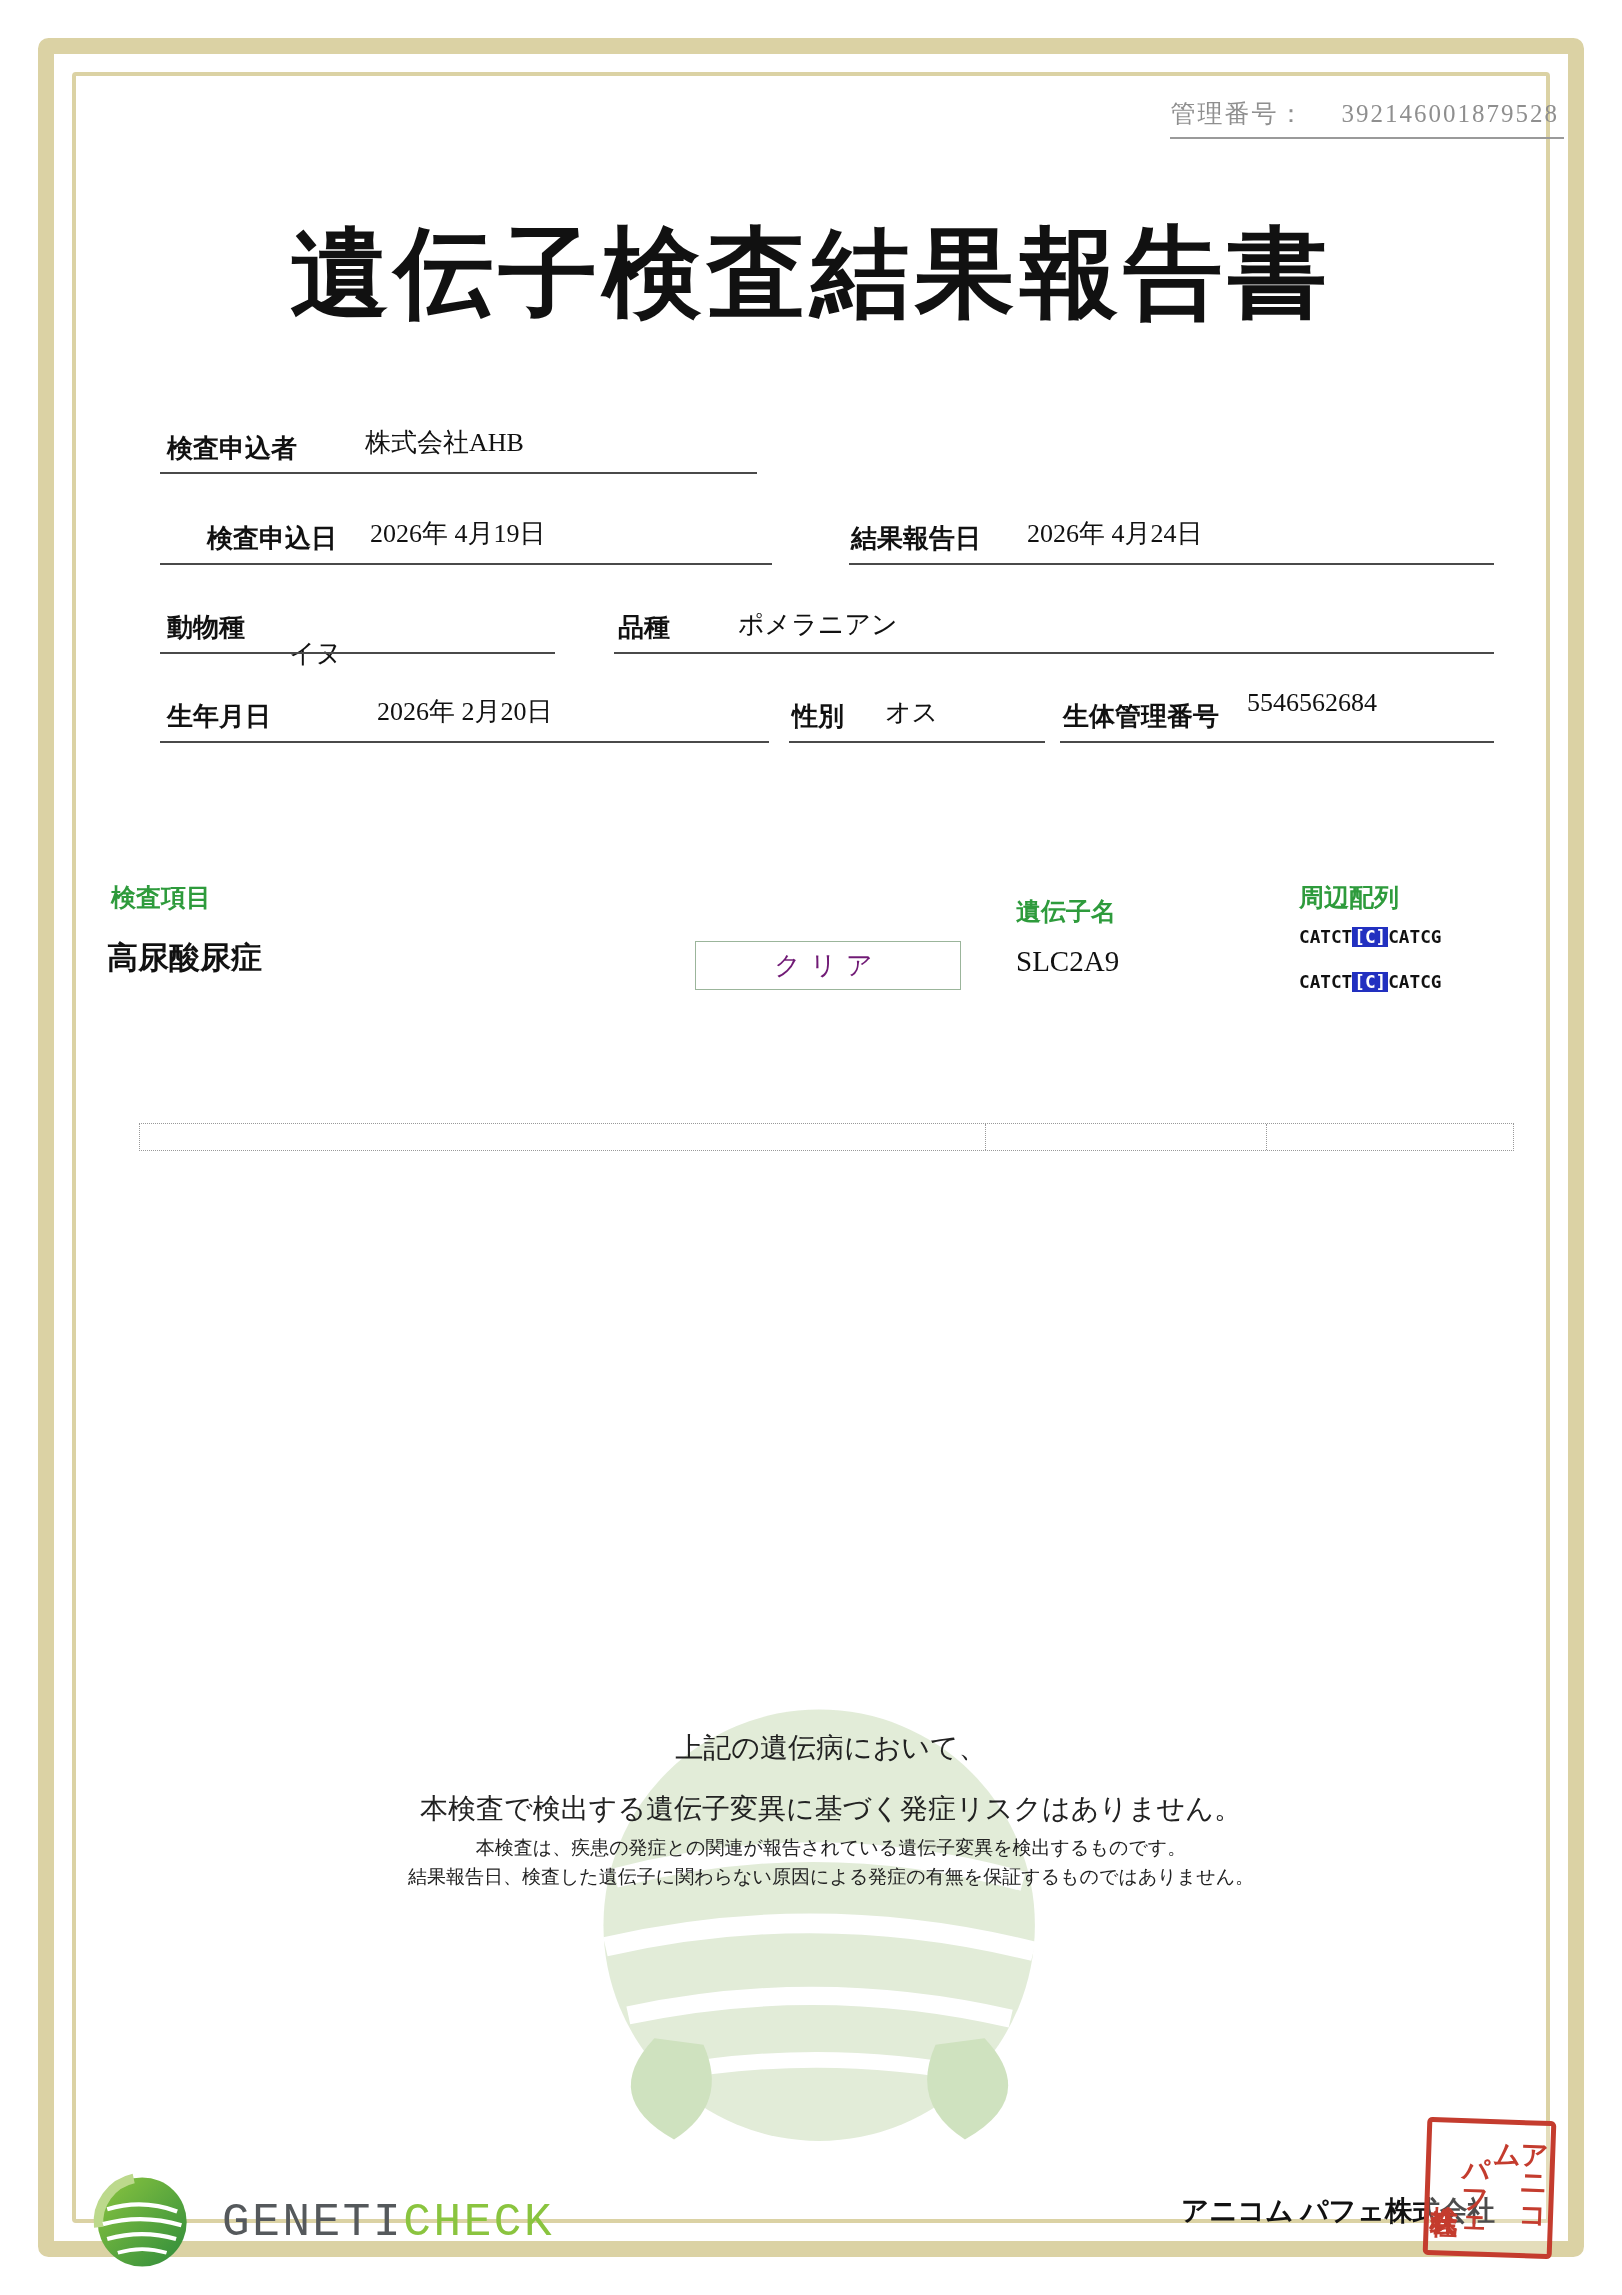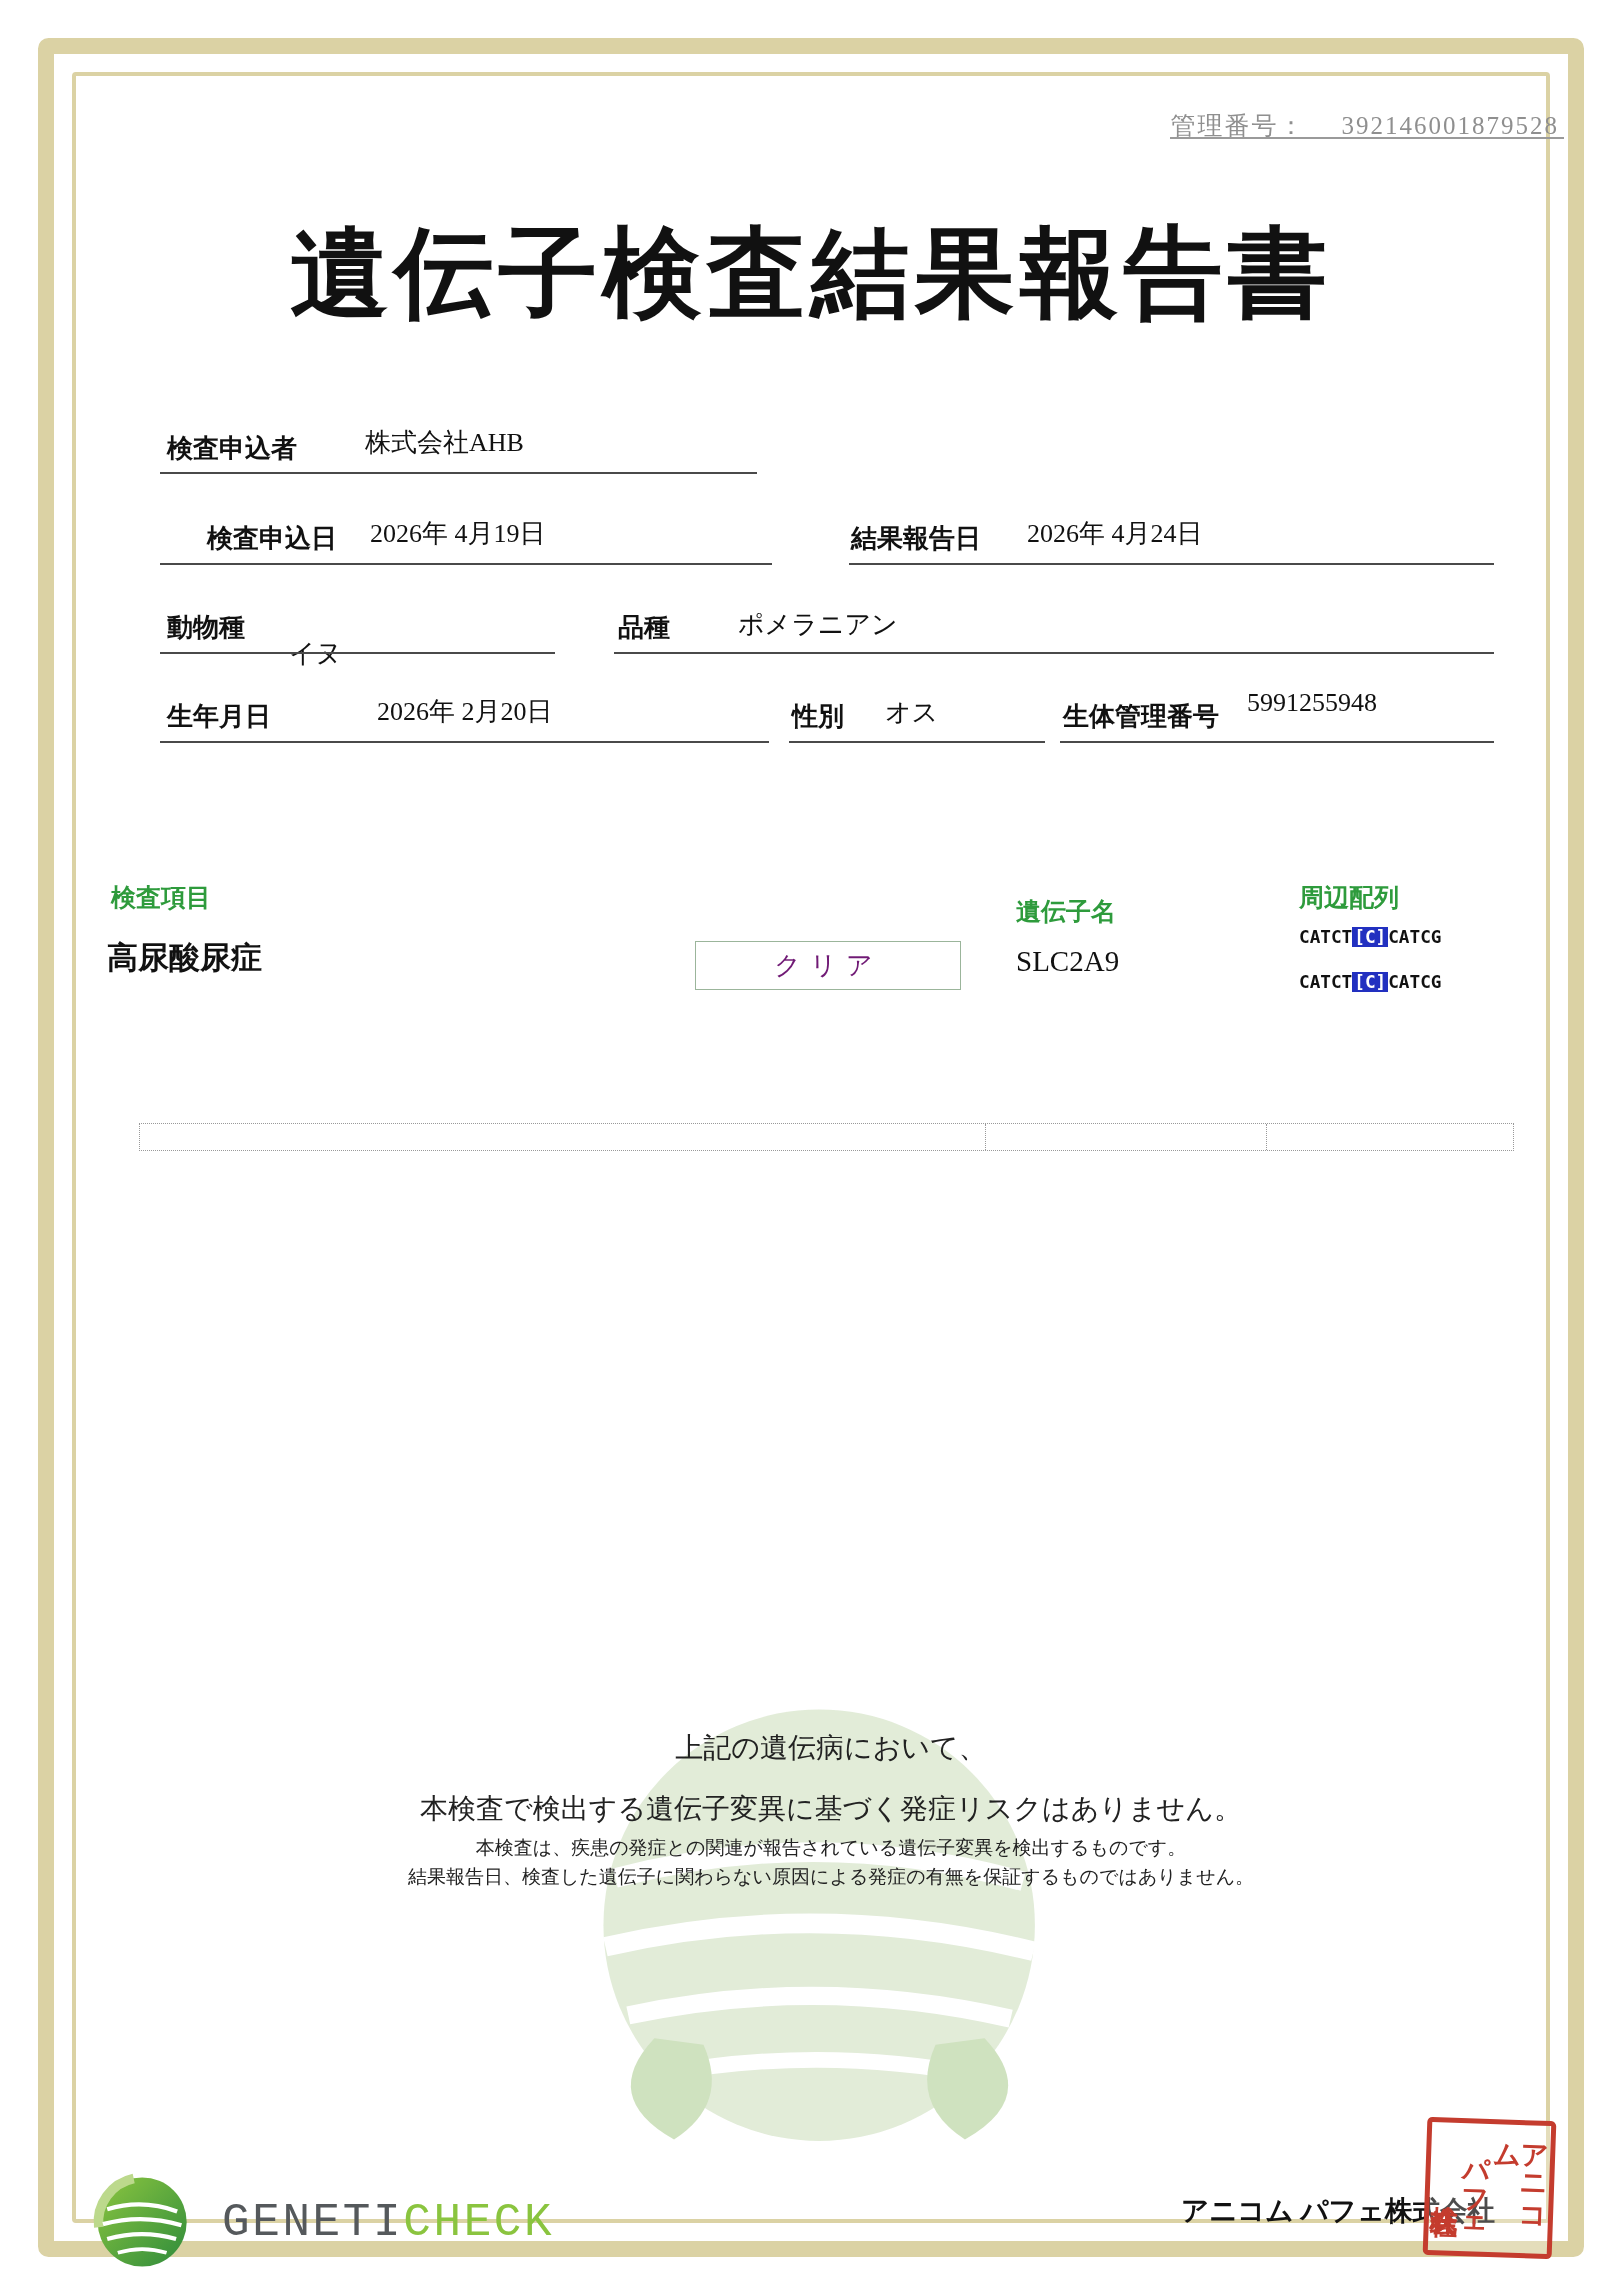--- a/index.html
+++ b/index.html
@@ -20,21 +20,21 @@
   .frame-outer {
     position:absolute; left:38px; top:38px; right:38px; bottom:38px;
     border: 16.4px solid #dbd2a4; border-radius: 10.5px;
   }
   .frame-inner {
     position:absolute; left:72px; top:72px; right:72px; bottom:72px;
     border: 4.6px solid #dbd2a4; border-radius: 3.9px;
   }
 
   .mgmt {
-    top:109px; right:63px; color:#8f8f8f; font-size:25px; letter-spacing:2px;text-align:right;
+    top:97px; right:63px; color:#8f8f8f; font-size:25px; letter-spacing:2px;text-align:right;
   }
   .mgmt-rule { top:137px; left:1170px; width:394px; height:2px; background:#9a9a9a; }
 
   .title {
     top:208px; left:0; width:1622px; text-align:center;
     font-size:99px; font-weight:600; letter-spacing:5.2px; color:#111;
   }
 
   .flabel { font-weight:bold; font-size:26px; color:#111; }
   .fvalue { font-size:26px; color:#111; }
@@ -122,21 +122,21 @@
   <div class="abs fvalue" style="left:738px; top:607px;">ポメラニアン</div>
   <div class="rule" style="left:614px; top:652px; width:880px;"></div>
 
   <div class="abs flabel" style="left:167px; top:699px;">生年月日</div>
   <div class="abs fvalue" style="left:377px; top:694px;">2026年 2月20日</div>
   <div class="rule" style="left:160px; top:741px; width:609px;"></div>
   <div class="abs flabel" style="left:792px; top:699px;">性別</div>
   <div class="abs fvalue" style="left:885px; top:695px;">オス</div>
   <div class="rule" style="left:789px; top:741px; width:256px;"></div>
   <div class="abs flabel" style="left:1063px; top:699px;">生体管理番号</div>
-  <div class="abs fvalue" style="left:1247px; top:688px;">5991255948</div>
+  <div class="abs fvalue" style="left:1247px; top:688px;">5546562684</div>
   <div class="rule" style="left:1060px; top:741px; width:434px;"></div>
 
   <div class="abs green-h" style="left:111px; top:881px;">検査項目</div>
   <div class="abs green-h" style="left:1016px; top:895px;">遺伝子名</div>
   <div class="abs green-h" style="left:1299px; top:881px;">周辺配列</div>
 
   <div class="abs item-name" style="left:107px; top:937px;">高尿酸尿症</div>
   <div class="abs status-box">
     <span class="status-text">クリア</span>
   </div>

